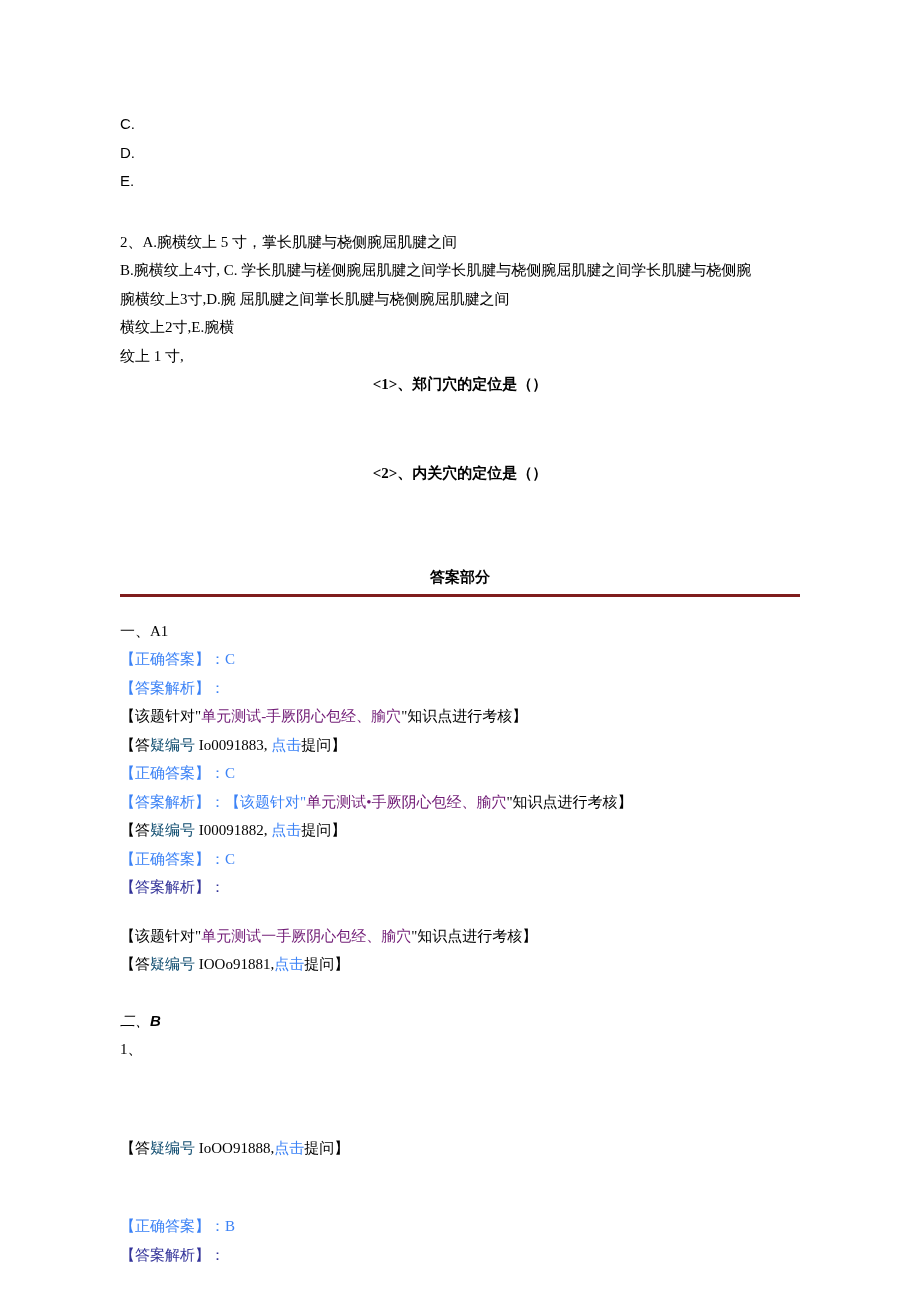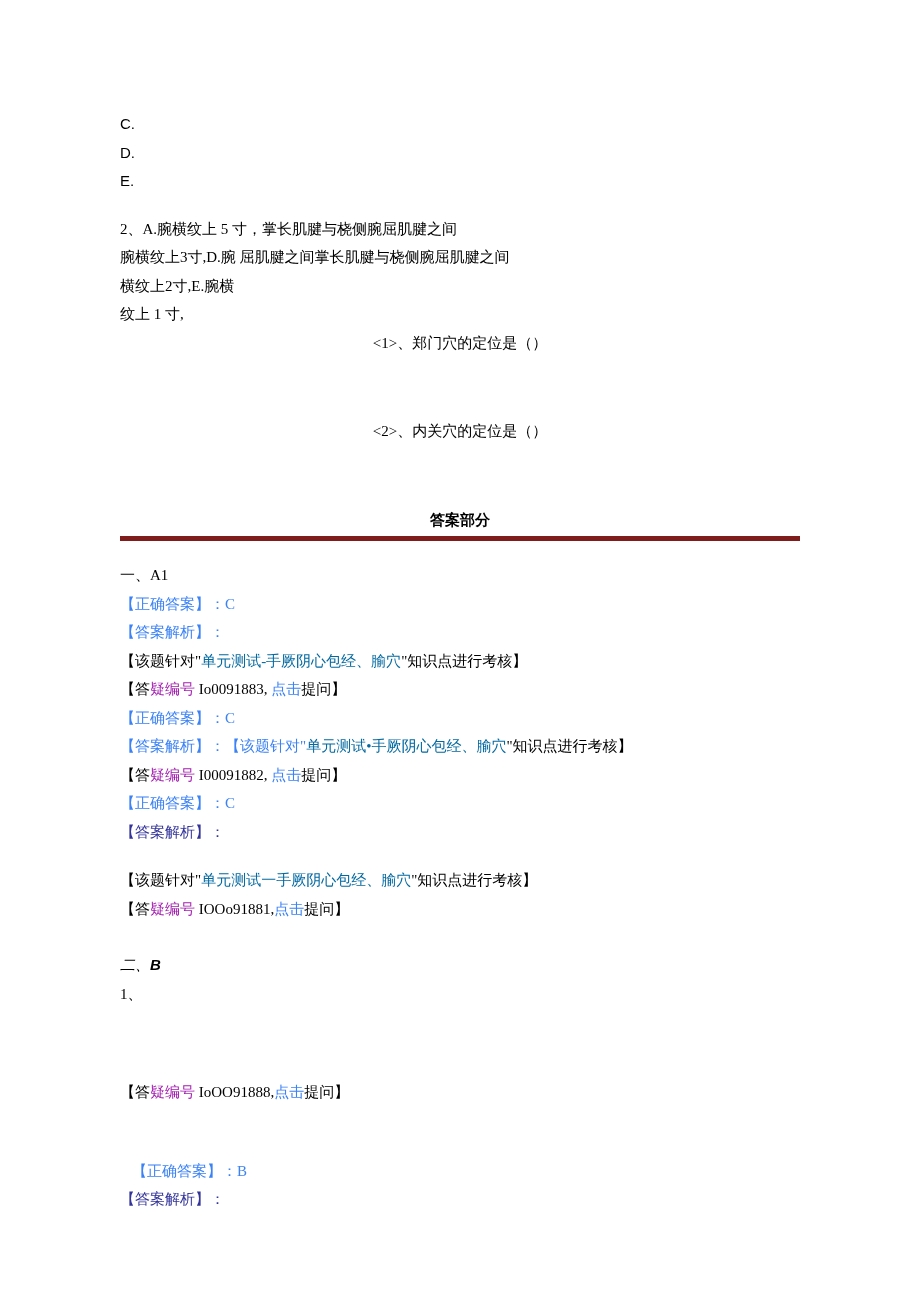--- a/index.html
+++ b/index.html
@@ -15,71 +15,73 @@
       font-size: 15px;
       line-height: 1.9;
       color: #000000;
       padding: 110px 120px 50px 120px;
     }
     .para {
       margin: 0;
     }
     .center {
       text-align: center;
+      font-weight: bold;
     }
     .green {
-      color: #0369a1;
+      color: #701a75;
     }
     .blue {
       color: #3b82f6;
     }
     .teal {
-      color: #a21caf;
+      color: #0c4a6e;
     }
     .navy {
       color: #333399;
     }
     .answer-header {
       text-align: center;
       font-weight: bold;
-      border-bottom: 5px solid #7f1d1d;
+      border-bottom: 3px solid #7f1d1d;
       padding-bottom: 2px;
-      margin-top: 60px;
+      margin-top: 76px;
       margin-bottom: 20px;
     }
     .section-gap {
       margin-top: 28px;
       font-style: italic;
     }
     .right-align {
       text-align: left;
       padding-right: 40px;
     }
     .arial {
       font-family: Arial, sans-serif;
     }
     .mt-large {
-      margin-top: 19px;
+      margin-top: 32px;
     }
     .mt-med {
       margin-top: 20px;
     }
     .bold {
       font-weight: bold;
     }
   </style>
 </head>
 <body>
 
 <div class="para arial">C.</div>
 <div class="para arial">D.</div>
 <div class="para arial">E.</div>
 
 <div class="mt-large">
   <div class="para">2、A.腕横纹上 5 寸，掌长肌腱与桡侧腕屈肌腱之间</div>
+  <div class="para">B.腕横纹上4寸, C. 学长肌腱与槎侧腕屈肌腱之间学长肌腱与桡侧腕屈肌腱之间学长肌腱与桡侧腕</div>
   <div class="para">腕横纹上3寸,D.腕 屈肌腱之间掌长肌腱与桡侧腕屈肌腱之间</div>
   <div class="para">横纹上2寸,E.腕横</div>
   <div class="para">纹上 1 寸,</div>
   <div class="para center">&lt;1&gt;、郑门穴的定位是（）</div>
   <div class="para center" style="margin-top:60px;">&lt;2&gt;、内关穴的定位是（）</div>
 </div>
 
 <div class="answer-header">答案部分</div>
 
 <div class="para">一、A1</div>
@@ -110,14 +112,14 @@
 
 <div class="para section-gap">
   <span>二、</span><span class="bold arial">B</span>
 </div>
 <div class="para">1、</div>
 
 <div class="para right-align" style="margin-top:70px;">
   <span>【答</span><span class="teal">疑编号</span><span> IoOO91888,</span><span class="blue">点击</span><span>提问】</span>
 </div>
 
-<div class="para blue" style="margin-top:50px;margin-left:12px;">【正确答案】：B</div>
+<div class="para blue" style="margin-top:50px;">【正确答案】：B</div>
 <div class="para navy">【答案解析】：</div>
 
 </body></html>

